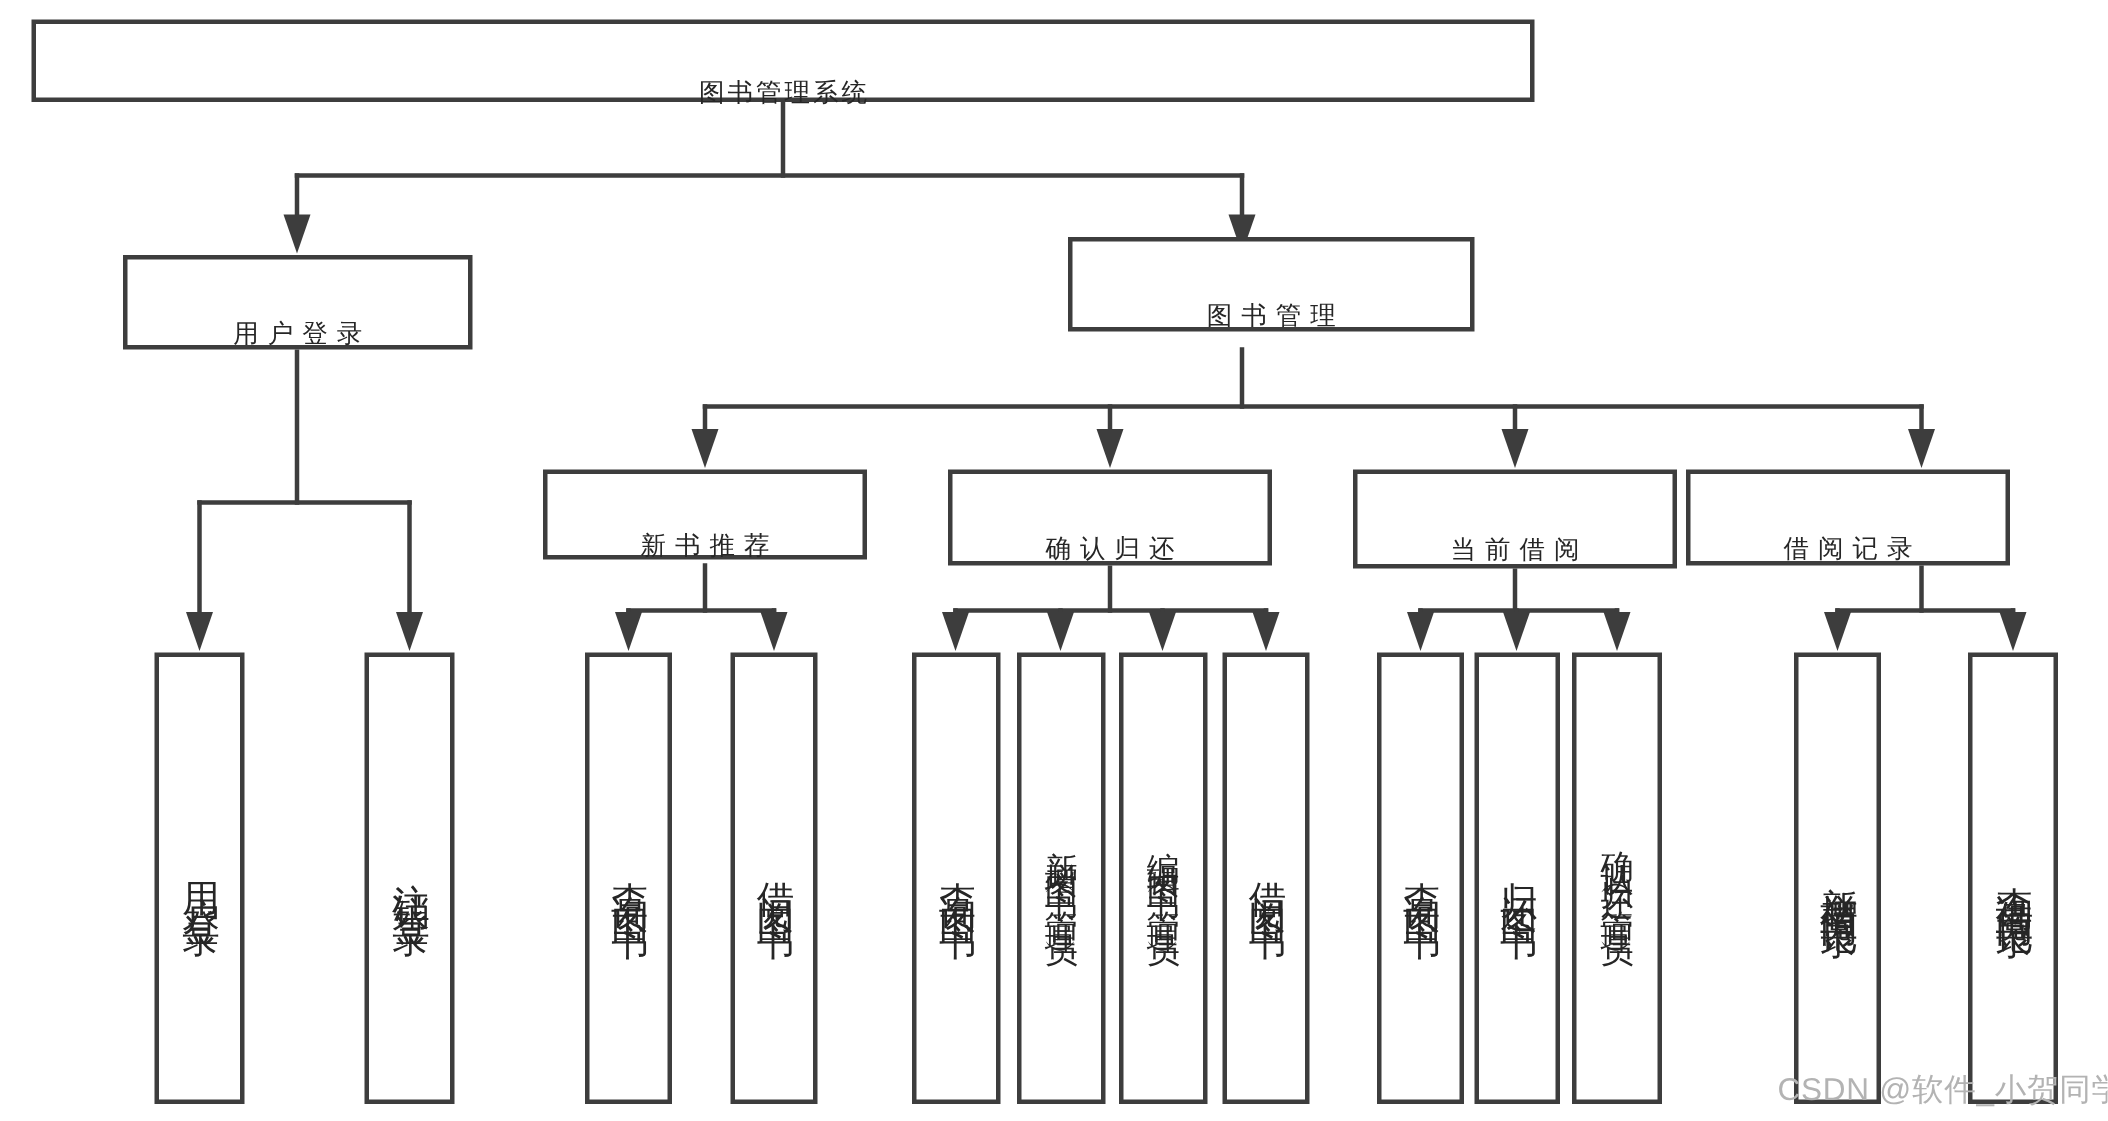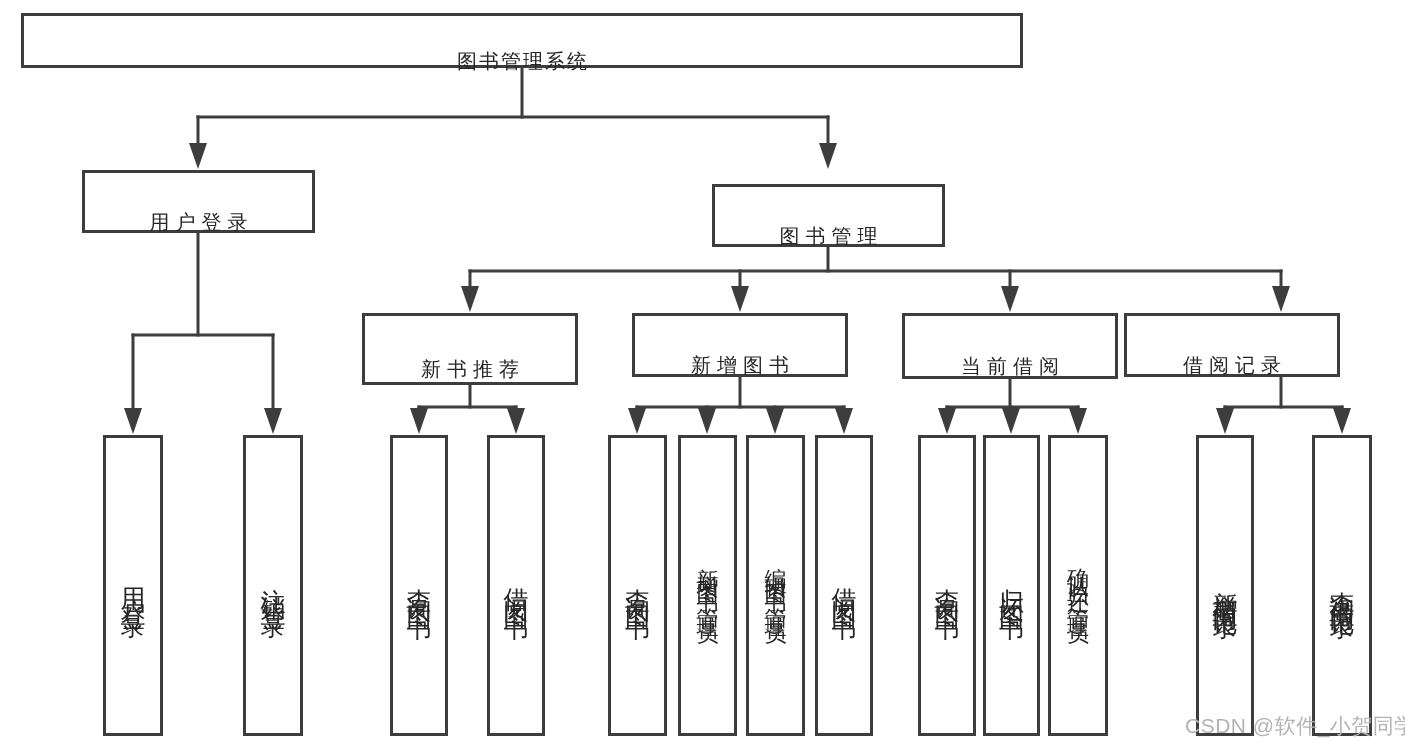--- a/index.html
+++ b/index.html
@@ -15,21 +15,21 @@
     font-family:"Liberation Sans","DejaVu Sans",sans-serif;
   }
   #connectors{position:absolute;left:0;top:0;z-index:0;}
   .node{
     position:absolute;box-sizing:border-box;
     border:3px solid var(--line);background:#fff;
     display:flex;align-items:center;justify-content:center;
     z-index:1;
   }
   .hl{ 
-    font-size:20px;color:var(--text);letter-spacing:6px;padding-left:6px;
+    font-size:17px;color:var(--text);letter-spacing:6px;padding-left:6px;
     white-space:nowrap;
     margin-top:41px;
   }
   .root .hl{letter-spacing:2px;padding-left:2px;}
   .vl{ 
     writing-mode:vertical-rl;text-orientation:mixed;
     font-size:25px;color:var(--text);letter-spacing:9px;
     line-height:1;
   }
   .vl.medium{letter-spacing:5px;}
@@ -97,29 +97,29 @@
     <polygon points="1333,408 1351,408 1342,434" fill="#3d3d3d"></polygon>
   </svg>
 
 <div class="node root" style="left:21px;top:13px;width:1002px;height:55px">
   <span class="hl">图书管理系统</span>
 </div>
 
 <div class="node" style="left:82px;top:170px;width:233px;height:63px">
   <span class="hl">用户登录</span>
 </div>
-<div class="node" style="left:712px;top:184px;width:233px;height:63px">
+<div class="node" style="left:712px;top:158px;width:271px;height:63px">
   <span class="hl">图书管理</span>
 </div>
 
-<div class="node" style="left:362px;top:313px;width:216px;height:72px">
+<div class="node" style="left:362px;top:313px;width:216px;height:60px">
   <span class="hl">新书推荐</span>
 </div>
 <div class="node" style="left:632px;top:313px;width:216px;height:64px">
-  <span class="hl">新增图书</span>
+  <span class="hl">确认归还</span>
 </div>
 <div class="node" style="left:902px;top:313px;width:216px;height:66px">
   <span class="hl">当前借阅</span>
 </div>
 <div class="node" style="left:1124px;top:313px;width:216px;height:64px">
   <span class="hl">借阅记录</span>
 </div>
 
 <div class="node" style="left:103px;top:435px;width:60px;height:301px">
   <span class="vl">用户登录</span>

